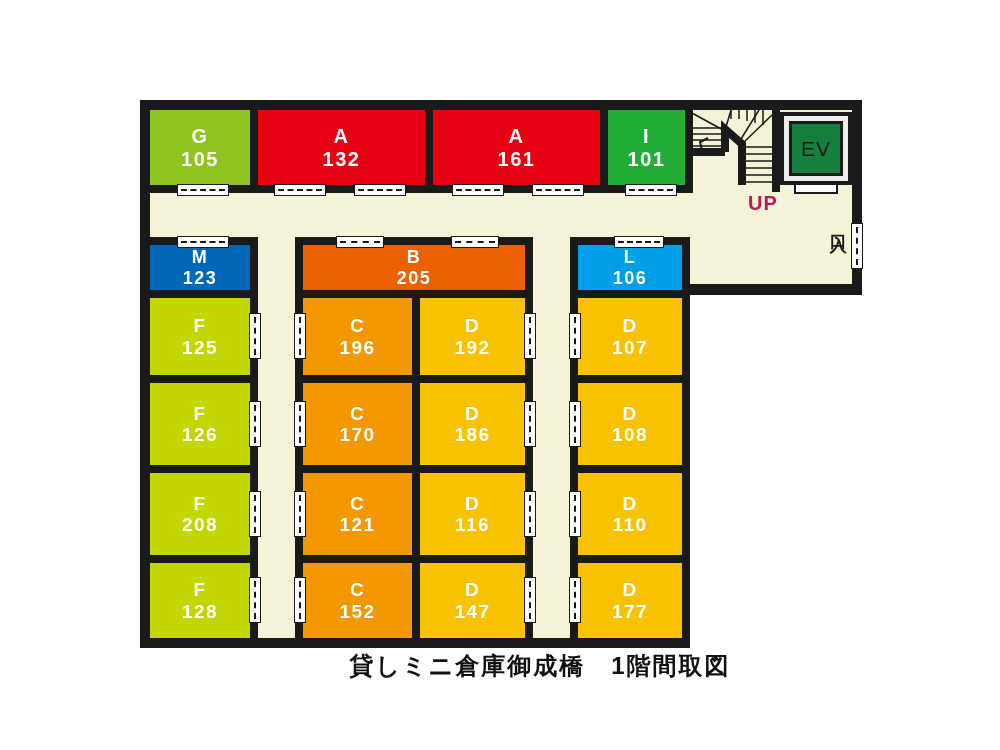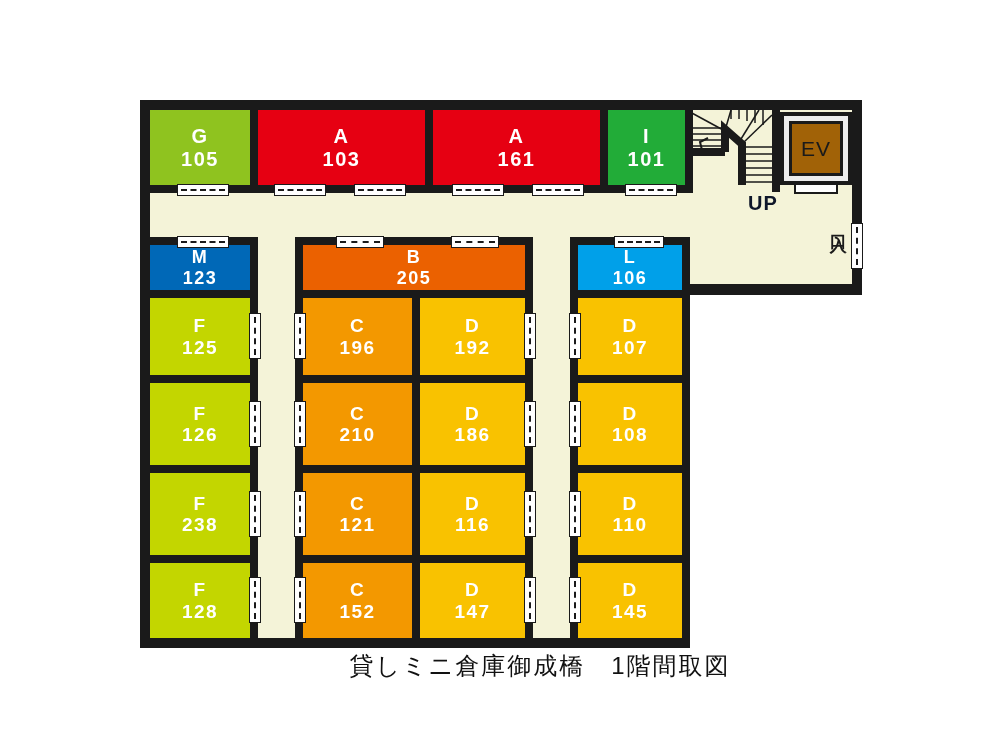--- a/index.html
+++ b/index.html
@@ -13,30 +13,30 @@
         color:#fff;font-weight:bold;text-align:center;letter-spacing:1.5px;}
   .unit span{display:block;line-height:1.12;}
   .door{position:absolute;background:#ffffff;border:1px solid #1a1a1a;box-sizing:border-box;z-index:6;}
   .door.h::before{content:'';position:absolute;left:3px;right:3px;top:50%;height:0;
         border-top:2px dashed #1a1a1a;margin-top:-1px;}
   .door.v::before{content:'';position:absolute;top:3px;bottom:3px;left:50%;width:0;
         border-left:2px dashed #1a1a1a;margin-left:-1px;}
   #ev-frame{position:absolute;left:780px;top:112px;width:72px;height:73px;background:#EDEDED;
         border:4px solid #1a1a1a;box-sizing:border-box;z-index:4;}
   #ev-inner{position:absolute;left:5px;top:5px;right:5px;bottom:5px;border:3px solid #1a1a1a;
-        background:#a16207;display:flex;align-items:center;justify-content:center;
+        background:#15803d;display:flex;align-items:center;justify-content:center;
         font-size:21px;font-weight:500;color:#1a1a1a;letter-spacing:1px;}
   #ev-sill{position:absolute;left:794px;top:183px;width:44px;height:11px;background:#fff;
         border:2px solid #1a1a1a;box-sizing:border-box;z-index:5;}
   #up-label{position:absolute;left:736px;top:192px;width:54px;text-align:center;font-size:20px;
-        font-weight:600;color:#0f172a;z-index:7;letter-spacing:1px;}
+        font-weight:600;color:#be185d;z-index:7;letter-spacing:1px;}
   #entrance-label{position:absolute;left:828px;top:222px;height:52px;font-size:17px;font-weight:bold;
         color:#1a1a1a;z-index:7;writing-mode:vertical-rl;text-orientation:upright;line-height:1.1;}
   #caption{position:absolute;left:300px;top:650px;width:480px;text-align:center;
-        font-size:24px;font-weight:normal;color:#111;letter-spacing:2px;z-index:8;}
+        font-size:24px;font-weight:bold;color:#111;letter-spacing:2px;z-index:8;}
 </style>
 </head>
 <body>
 
 <div id="stage">
 
   <div class="wallbase" style="left:140px;top:100px;width:722px;height:195px;"></div>
   <div class="wallbase" style="left:140px;top:100px;width:550px;height:548px;"></div>
 
   <div class="floor" style="left:150px;top:110px;width:702px;height:174px;"></div>
@@ -85,21 +85,21 @@
   <div id="up-label">UP</div>
   <div id="entrance-label">入口</div>
   <div id="caption">貸しミニ倉庫御成橋　1階間取図</div>
 
 <div class="unit" style="left: 142px; top: 102px; width: 116px; height: 91px; background: rgb(143, 195, 31); font-size: 20px;">
       <span>G</span>
       <span>105</span>
     </div>
     <div class="unit" style="left: 250px; top: 102px; width: 183px; height: 91px; background: rgb(230, 0, 18); font-size: 20px;">
       <span>A</span>
-      <span>103</span>
+      <span>132</span>
     </div>
     <div class="unit" style="left: 425px; top: 102px; width: 183px; height: 91px; background: rgb(230, 0, 18); font-size: 20px;">
       <span>A</span>
       <span>161</span>
     </div>
     <div class="unit" style="left: 600px; top: 102px; width: 93px; height: 91px; background: rgb(34, 172, 56); font-size: 20px;">
       <span>I</span>
       <span>101</span>
     </div>
     <div class="unit" style="left: 142px; top: 237px; width: 116px; height: 61px; background: rgb(0, 104, 183); font-size: 18px;">
@@ -129,33 +129,33 @@
     <div class="unit" style="left: 570px; top: 290px; width: 120px; height: 93px; background: rgb(249, 194, 0); font-size: 19px;">
       <span>D</span>
       <span>107</span>
     </div>
     <div class="unit" style="left: 142px; top: 375px; width: 116px; height: 98px; background: rgb(195, 214, 0); font-size: 19px;">
       <span>F</span>
       <span>126</span>
     </div>
     <div class="unit" style="left: 295px; top: 375px; width: 125px; height: 98px; background: rgb(243, 152, 0); font-size: 19px;">
       <span>C</span>
-      <span>210</span>
+      <span>170</span>
     </div>
     <div class="unit" style="left: 412px; top: 375px; width: 121px; height: 98px; background: rgb(249, 194, 0); font-size: 19px;">
       <span>D</span>
       <span>186</span>
     </div>
     <div class="unit" style="left: 570px; top: 375px; width: 120px; height: 98px; background: rgb(249, 194, 0); font-size: 19px;">
       <span>D</span>
       <span>108</span>
     </div>
     <div class="unit" style="left: 142px; top: 465px; width: 116px; height: 98px; background: rgb(195, 214, 0); font-size: 19px;">
       <span>F</span>
-      <span>238</span>
+      <span>208</span>
     </div>
     <div class="unit" style="left: 295px; top: 465px; width: 125px; height: 98px; background: rgb(243, 152, 0); font-size: 19px;">
       <span>C</span>
       <span>121</span>
     </div>
     <div class="unit" style="left: 412px; top: 465px; width: 121px; height: 98px; background: rgb(249, 194, 0); font-size: 19px;">
       <span>D</span>
       <span>116</span>
     </div>
     <div class="unit" style="left: 570px; top: 465px; width: 120px; height: 98px; background: rgb(249, 194, 0); font-size: 19px;">
@@ -169,21 +169,21 @@
     <div class="unit" style="left: 295px; top: 555px; width: 125px; height: 91px; background: rgb(243, 152, 0); font-size: 19px;">
       <span>C</span>
       <span>152</span>
     </div>
     <div class="unit" style="left: 412px; top: 555px; width: 121px; height: 91px; background: rgb(249, 194, 0); font-size: 19px;">
       <span>D</span>
       <span>147</span>
     </div>
     <div class="unit" style="left: 570px; top: 555px; width: 120px; height: 91px; background: rgb(249, 194, 0); font-size: 19px;">
       <span>D</span>
-      <span>145</span>
+      <span>177</span>
     </div>
     <div class="door h" style="left: 177px; top: 184px; width: 52px; height: 12px;"></div>
     <div class="door h" style="left: 274px; top: 184px; width: 52px; height: 12px;"></div>
     <div class="door h" style="left: 354px; top: 184px; width: 52px; height: 12px;"></div>
     <div class="door h" style="left: 452px; top: 184px; width: 52px; height: 12px;"></div>
     <div class="door h" style="left: 532px; top: 184px; width: 52px; height: 12px;"></div>
     <div class="door h" style="left: 625px; top: 184px; width: 52px; height: 12px;"></div>
     <div class="door h" style="left: 177px; top: 236px; width: 52px; height: 12px;"></div>
     <div class="door h" style="left: 336px; top: 236px; width: 48px; height: 12px;"></div>
     <div class="door h" style="left: 451px; top: 236px; width: 48px; height: 12px;"></div>

